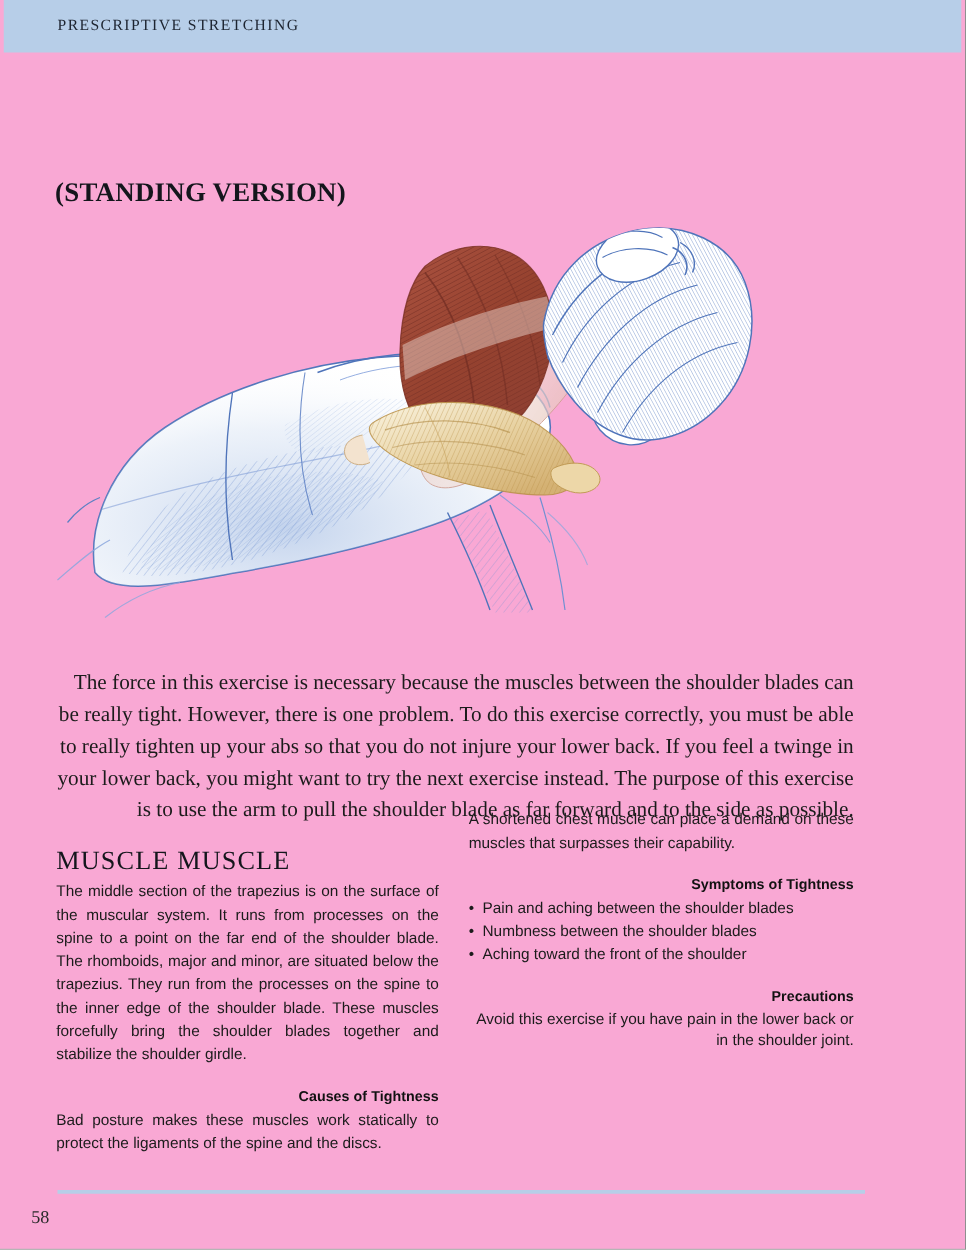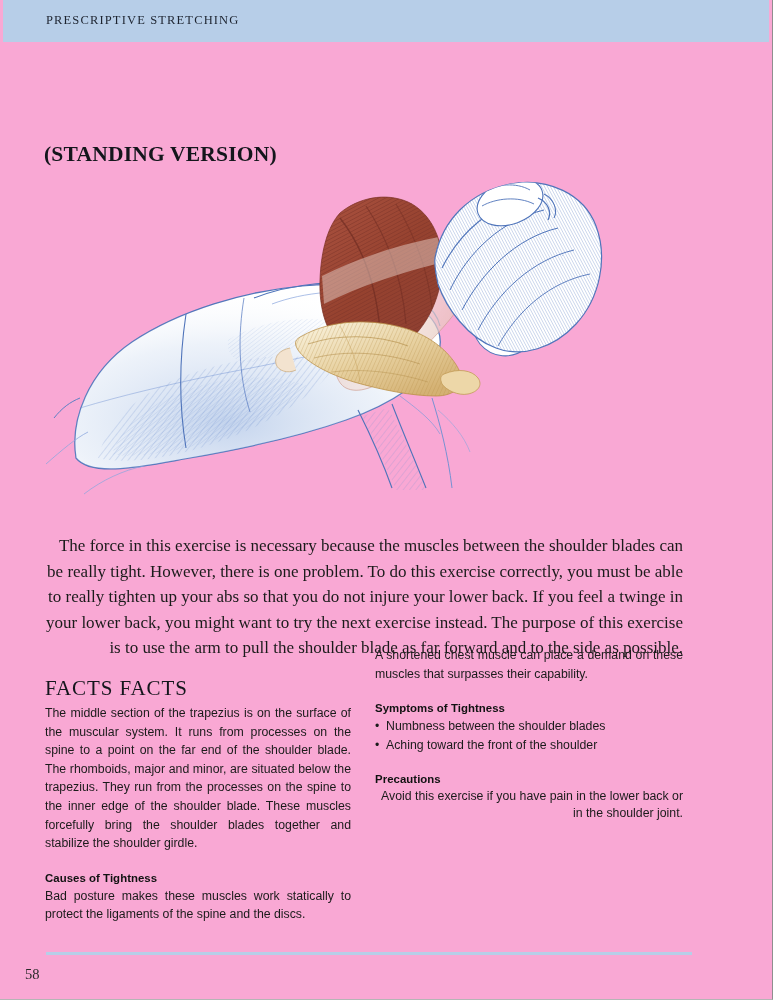--- a/index.html
+++ b/index.html
@@ -131,20 +131,21 @@
     margin: 0;
   }
 
   .sub-head {
     font-size: 11.4px;
     font-weight: 700;
     color: #111111;
     margin: 17px 0 1px 0;
     line-height: 16px;
     letter-spacing: 0.05px;
+    text-align: right;
   }
   .col-right .sub-head:first-child { margin-top: 0; }
 
   ul.bullets {
     list-style: none;
     margin: 0;
     padding: 0;
   }
   ul.bullets li {
     font-size: 12.3px;
@@ -360,30 +361,31 @@
         <path d="M392,240 C400,266 408,296 412,330" fill="none" stroke="#6f90d2" stroke-width="0.95"></path>
         <path d="M360,238 C376,250 392,262 400,276" fill="none" stroke="#7b9ada" stroke-width="0.85" opacity="0.8"></path>
         <path d="M398,252 C412,264 424,278 430,294" fill="none" stroke="#8aa6dd" stroke-width="0.85" opacity="0.7"></path>
       </g>
     </svg>
   </div>
 
   <p class="intro">The force in this exercise is necessary because the muscles between the shoulder blades can be really tight. However, there is one problem. To do this exercise correctly, you must be able to really tighten up your abs so that you do not injure your lower back. If you feel a twinge in your lower back, you might want to try the next exercise instead. The purpose of this exercise is to use the arm to pull the shoulder blade as far forward and to the side as possible.</p>
 
   <div class="col-left">
-    <h3 class="section-head">FACTS FACTS</h3>
+    <h3 class="section-head">MUSCLE MUSCLE</h3>
     <p class="body-just">The middle section of the trapezius is on the surface of the muscular system. It runs from processes on the spine to a point on the far end of the shoulder blade. The rhomboids, major and minor, are situated below the trapezius. They run from the processes on the spine to the inner edge of the shoulder blade. These muscles forcefully bring the shoulder blades together and stabilize the shoulder girdle.</p>
     <h4 class="sub-head">Causes of Tightness</h4>
     <p class="body-just">Bad posture makes these muscles work statically to protect the ligaments of the spine and the discs.</p>
   </div>
 
   <div class="col-right">
     <p class="body-just">A shortened chest muscle can place a demand on these muscles that surpasses their capability.</p>
     <h4 class="sub-head">Symptoms of Tightness</h4>
     <ul class="bullets">
+      <li>Pain and aching between the shoulder blades</li>
       <li>Numbness between the shoulder blades</li>
       <li>Aching toward the front of the shoulder</li>
     </ul>
     <h4 class="sub-head">Precautions</h4>
     <p class="body-left">Avoid this exercise if you have pain in the lower back or in the shoulder joint.</p>
   </div>
 
   <div class="footer-rule"></div>
   <div class="page-number">58</div>
 

